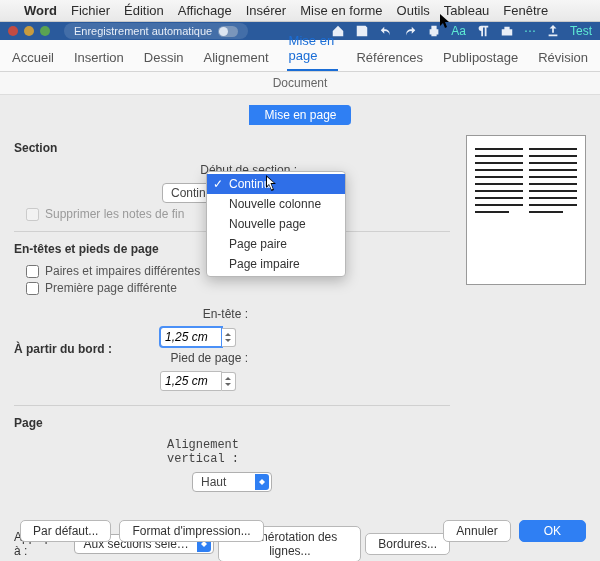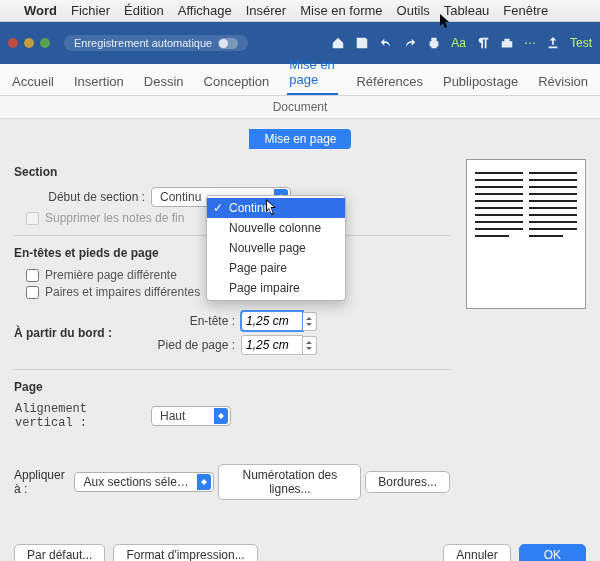--- a/index.html
+++ b/index.html
@@ -5,31 +5,31 @@
 * { box-sizing: border-box; margin: 0; padding: 0; font-family: -apple-system, "Helvetica Neue", Arial, sans-serif; }
 body { background: #ececec; width: 600px; height: 561px; overflow: hidden; font-size: 12px; color: #333; }
 
 
 .menubar { background: linear-gradient(#f6f6f6,#e8e8e8); height: 22px; display: flex; align-items: center; padding: 0 10px; gap: 14px; border-bottom: 1px solid #c9c9c9; font-size: 13px; }
 .menubar .apple { font-size: 14px; }
 .menubar .appname { font-weight: 600; }
 .menubar span { color: #2d2d2d; }
 
 
-.titlebar { background: #2a5a9c; height: 42px; display: flex; align-items: center; padding: 0 8px; gap: 8px; color: #e8eef7; font-size: 12px; }
+.titlebar { background: #2a5a9c; height: 18px; display: flex; align-items: center; padding: 0 8px; gap: 8px; color: #e8eef7; font-size: 12px; }
 .traffic { display: flex; gap: 6px; margin-right: 6px; }
 .traffic span { width: 10px; height: 10px; border-radius: 50%; background: #c14b43; display:inline-block; }
 .traffic span:nth-child(2){ background:#c79b3f; }
 .traffic span:nth-child(3){ background:#5aa352; }
 .autosave { background: rgba(255,255,255,.12); border-radius: 10px; padding: 2px 10px; display:flex; align-items:center; gap:6px; font-size:11px;}
 .toggle { width: 20px; height: 11px; background: #7a96bb; border-radius: 6px; position:relative; }
 .toggle::after{content:"";position:absolute;left:1px;top:1px;width:9px;height:9px;border-radius:50%;background:#dde6f2;}
 .tb-icons { display:flex; gap:10px; margin-left:auto; align-items:center; }
 .tb-icons svg { width:14px; height:14px; fill:#e8eef7; }
-.tb-icons .txt { color:#bef264; font-size:12px; }
+.tb-icons .txt { color:#5eead4; font-size:12px; }
 
 
 .ribbon { background:#fafafa; height:32px; display:flex; align-items:flex-end; padding:0 10px; gap:16px; border-bottom:1px solid #d5d5d5; font-size:13px; }
 .ribbon .tab { padding:6px 2px; color:#555; }
 .ribbon .tab.active { color:#1a6dd6; border-bottom:2px solid #1a6dd6; font-weight:500;}
 
 
 .dlgtitle { text-align:center; padding:4px 0; color:#666; font-size:12px; background:#f7f7f7; border-bottom:1px solid #ddd;}
 .dialog { background:#ececec; padding:10px 14px 14px 14px; position:relative; height: calc(561px - 22px - 26px - 32px - 22px); }
 
@@ -40,21 +40,21 @@
 .seg .b:last-child{ border-radius:0 4px 4px 0; background:#2f7ff3; color:#fff; border-color:#2f7ff3;}
 
 .content { display:flex; gap:16px; }
 .left { flex:1; }
 .preview { width:120px; height:150px; background:#fff; border:1px solid #999; padding:10px 8px; display:flex; gap:6px; }
 .preview .col { flex:1; display:flex; flex-direction:column; gap:5px; padding-top:2px;}
 .preview .col span { height:2px; background:#222; display:block; }
 .preview .col span.short{ width:70%; }
 
 .group-title { font-weight:600; font-size:12px; margin:6px 0 8px 0; color:#333;}
-.row { display:flex; align-items:center; gap:6px; margin:4px 1px; font-size:12px; color:#444;}
+.row { display:flex; align-items:center; gap:6px; margin:4px 14px; font-size:12px; color:#444;flex-direction:column;}
 .row .lbl { width:130px; text-align:right; }
 .row .lbl2 { width:100px; text-align:right; }
 .select-like { position:relative; background:#fff; border:1px solid #b0b0b0; border-radius:4px; padding:2px 18px 2px 8px; min-width:80px; font-size:12px;}
 .select-like .arrows { position:absolute; right:2px; top:1px; bottom:1px; width:14px; background:#2f7ff3; border-radius:0 3px 3px 0; }
 .select-like .arrows::before,.select-like .arrows::after{content:"";position:absolute;left:4px;border:3px solid transparent;}
 .select-like .arrows::before{top:2px;border-bottom-color:#fff;}
 .select-like .arrows::after{bottom:2px;border-top-color:#fff;}
 .chk { display:flex; align-items:center; gap:6px; font-size:12px; color:#555; margin:3px 0 3px 12px;}
 .chk input { width:13px; height:13px; }
 .chk.dim { color:#9a9a9a; }
@@ -71,21 +71,21 @@
 
 
 .popup { position:absolute; left:206px; top:76px; width:140px; background:#fff; border:1px solid #b8b8b8; border-radius:4px; box-shadow:0 4px 14px rgba(0,0,0,.25); padding:2px 0; z-index:50;}
 .popup .opt { padding:3px 10px 3px 22px; font-size:12px; position:relative; color:#333;}
 .popup .opt.sel { background:#2f6fe8; color:#fff; }
 .popup .opt.sel::before { content:"✓"; position:absolute; left:6px; color:#fff; }
 .cursor { position:absolute; left:265px; top:80px; z-index:60; }
 .cursor svg { width:14px; height:18px; }
 
 
-.bottom { position:absolute; left:14px; right:14px; bottom:12px; display:flex; align-items:flex-start; gap:8px;}
+.bottom { position:absolute; left:20px; right:14px; bottom:12px; display:flex; align-items:flex-start; gap:8px;}
 .btn { background:#fff; border:1px solid #b8b8b8; border-radius:5px; padding:3px 12px; font-size:12px; color:#333;}
 .btn.primary { background:#2f7ff3; border-color:#2f7ff3; color:#fff; padding:3px 24px;}
 .spacer { flex:1; }
 
 .apply-row { display:flex; align-items:center; gap:4px; margin-top:34px;}
 .apply-row .lbl3 { font-size:12px; }
 
 .menubar-cursor{position:absolute; left:440px; top:14px; z-index:5;}
 .menubar-cursor svg{width:12px;height:16px;fill:#000;}
 </style>
@@ -148,21 +148,21 @@
         <path d="M8 1 L12 5 H9 V10 H7 V5 H4 Z M3 12 H13 V14 H3 Z"></path>
       </svg>
     <span class="txt">Test</span>
   </div>
 </div>
 
 <div class="ribbon">
   <span class="tab">Accueil</span>
   <span class="tab">Insertion</span>
   <span class="tab">Dessin</span>
-  <span class="tab">Conception</span>
+  <span class="tab">Alignement</span>
   <span class="tab active">Mise en page</span>
   <span class="tab">Références</span>
   <span class="tab">Publipostage</span>
   <span class="tab">Révision</span>
 </div>
 
 <div class="dlgtitle">Document</div>
 
 <div class="dialog">
 
@@ -183,25 +183,25 @@
       <label class="chk dim">
         <input type="checkbox" disabled="" style="">
         <span>Supprimer les notes de fin</span>
       </label>
 
       <hr class="hr">
 
       <div class="group-title">En-têtes et pieds de page</div>
       <label class="chk">
         <input type="checkbox" style="">
-        <span>Première page différente</span>
+        <span>Paires et impaires différentes</span>
       </label>
       <label class="chk">
         <input type="checkbox" style="">
-        <span>Paires et impaires différentes</span>
+        <span>Première page différente</span>
       </label>
 
       <div style="display:flex; align-items:center; gap:10px; margin-top:8px;">
         <div style="width:110px;font-weight:bold;">À partir du bord :</div>
         <div>
           <div class="row">
             <span class="lbl2">En-tête :</span>
             <div class="inputbox">
               <input class="focus" value="1,25 cm" style="">
               <div class="stepper"></div>

